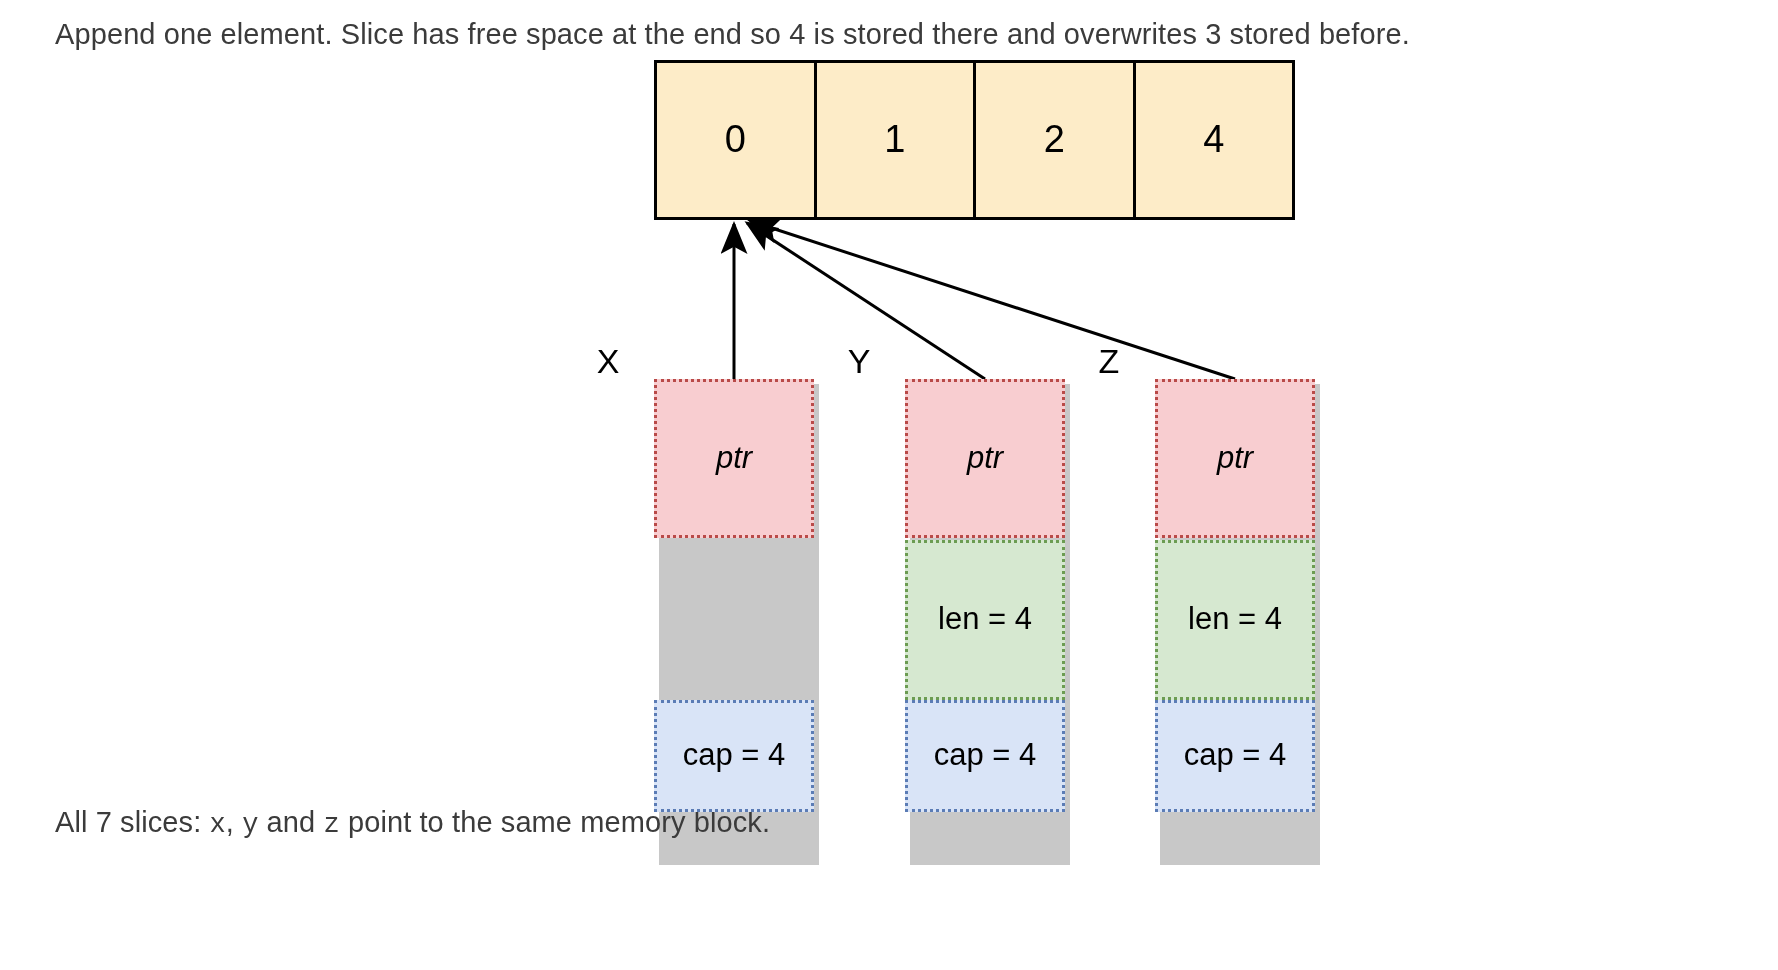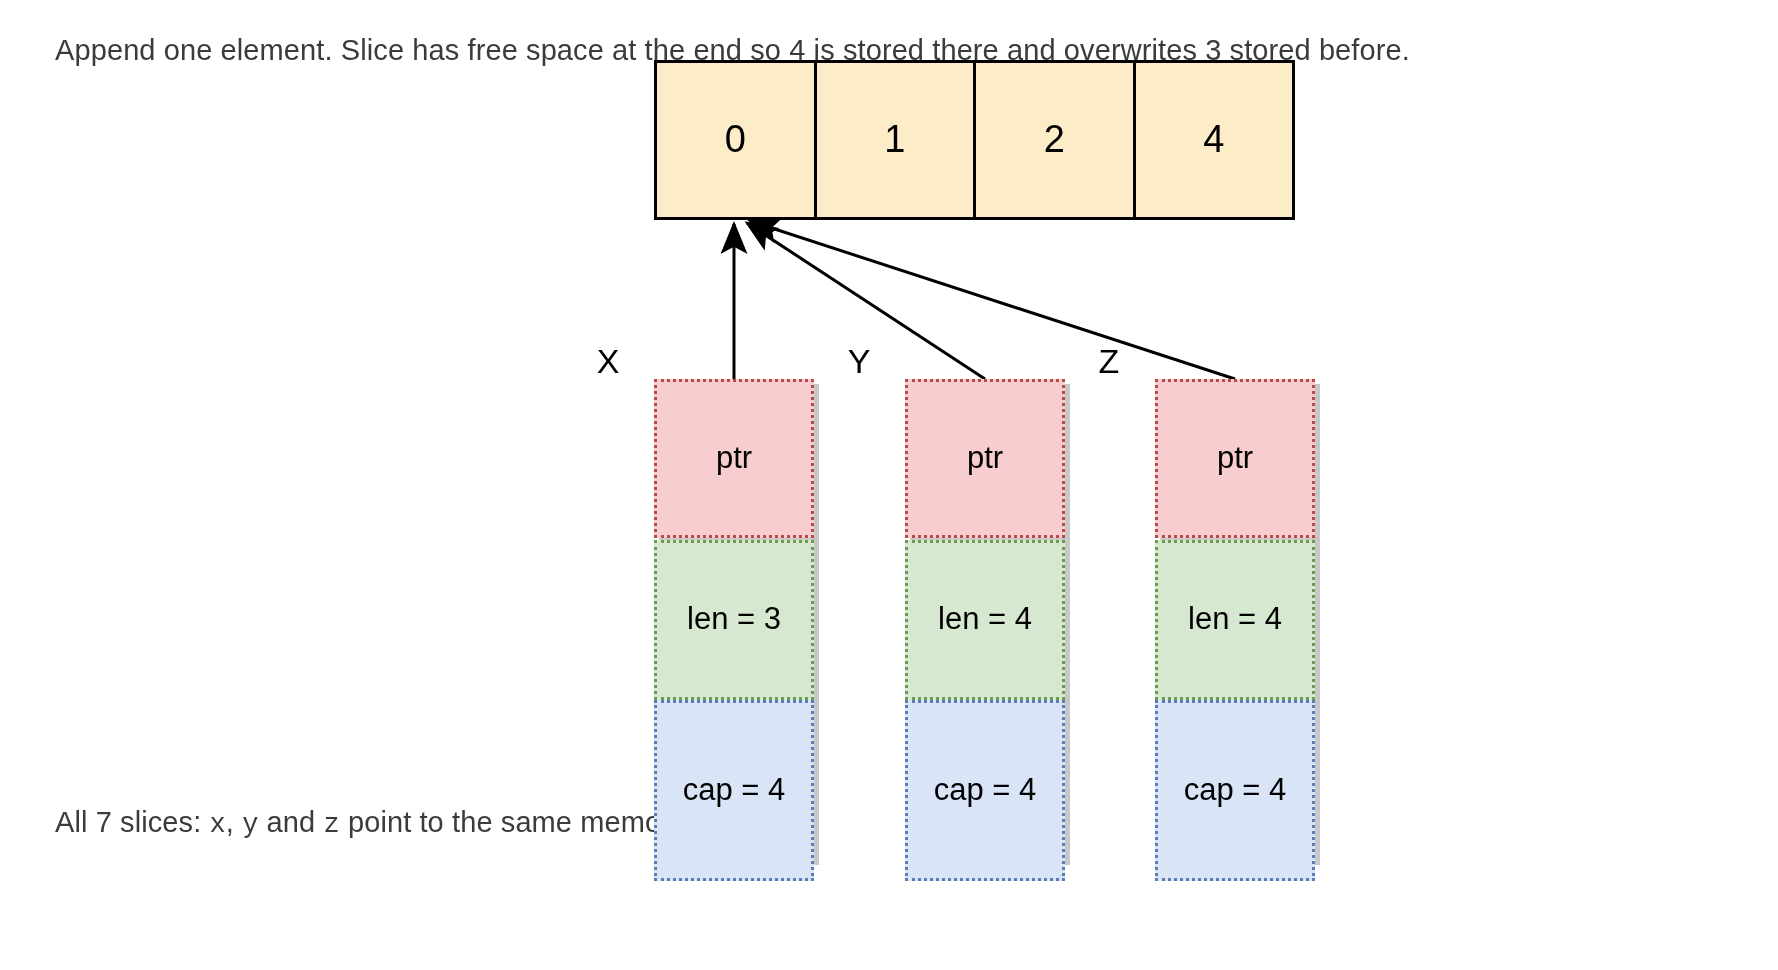--- a/index.html
+++ b/index.html
@@ -18,21 +18,21 @@
 
   
   .caption {
     position: absolute;
     font-size: 29px;
     line-height: 1.2;
     color: #3b3b3b;
     white-space: nowrap;
     letter-spacing: 0.1px;
   }
-  #caption-top  { left: 55px; top: 17px; margin-top: 16px; }
+  #caption-top  { left: 55px; top: 17px; }
   #caption-bot  { left: 55px; top: 805px; }
   .mono {
     font-family: "Liberation Mono", "DejaVu Sans Mono", monospace;
     font-size: 27px;
     color: #3b3b3b;
   }
 
   
   #array {
     position: absolute;
@@ -102,30 +102,31 @@
     text-align: center;
     font-size: 31px;
     color: #000000;
     white-space: nowrap;
   }
   .field-ptr {
     top: 0;
     height: 159px;
     background: #f8cdd0;
     border: 3px dotted #b94a48;
+    font-style: italic;
   }
   .field-len {
     top: 161px;
     height: 160px;
     background: #d6e8d0;
     border: 3px dotted #6c9c52;
   }
   .field-cap {
     top: 321px;
-    height: 181px;
+    height: 112px;
     background: #d9e4f7;
     border: 3px dotted #5b7cb5;
   }
 
   
   .struct-label {
     position: absolute;
     font-size: 34px;
     color: #000000;
     text-align: center;
@@ -180,23 +181,20 @@
 </svg>
 
 <div class="struct-label" id="label-x">X</div>
 <div class="struct-label" id="label-y">Y</div>
 <div class="struct-label" id="label-z">Z</div>
 
 <div class="struct" id="struct-x">
   <div class="field field-ptr">
     <span>ptr</span>
   </div>
-  <div class="field field-len">
-    <span>len = 3</span>
-  </div>
   <div class="field field-cap">
     <span>cap = 4</span>
   </div>
 </div>
 
 <div class="struct" id="struct-y">
   <div class="field field-ptr">
     <span>ptr</span>
   </div>
   <div class="field field-len">

